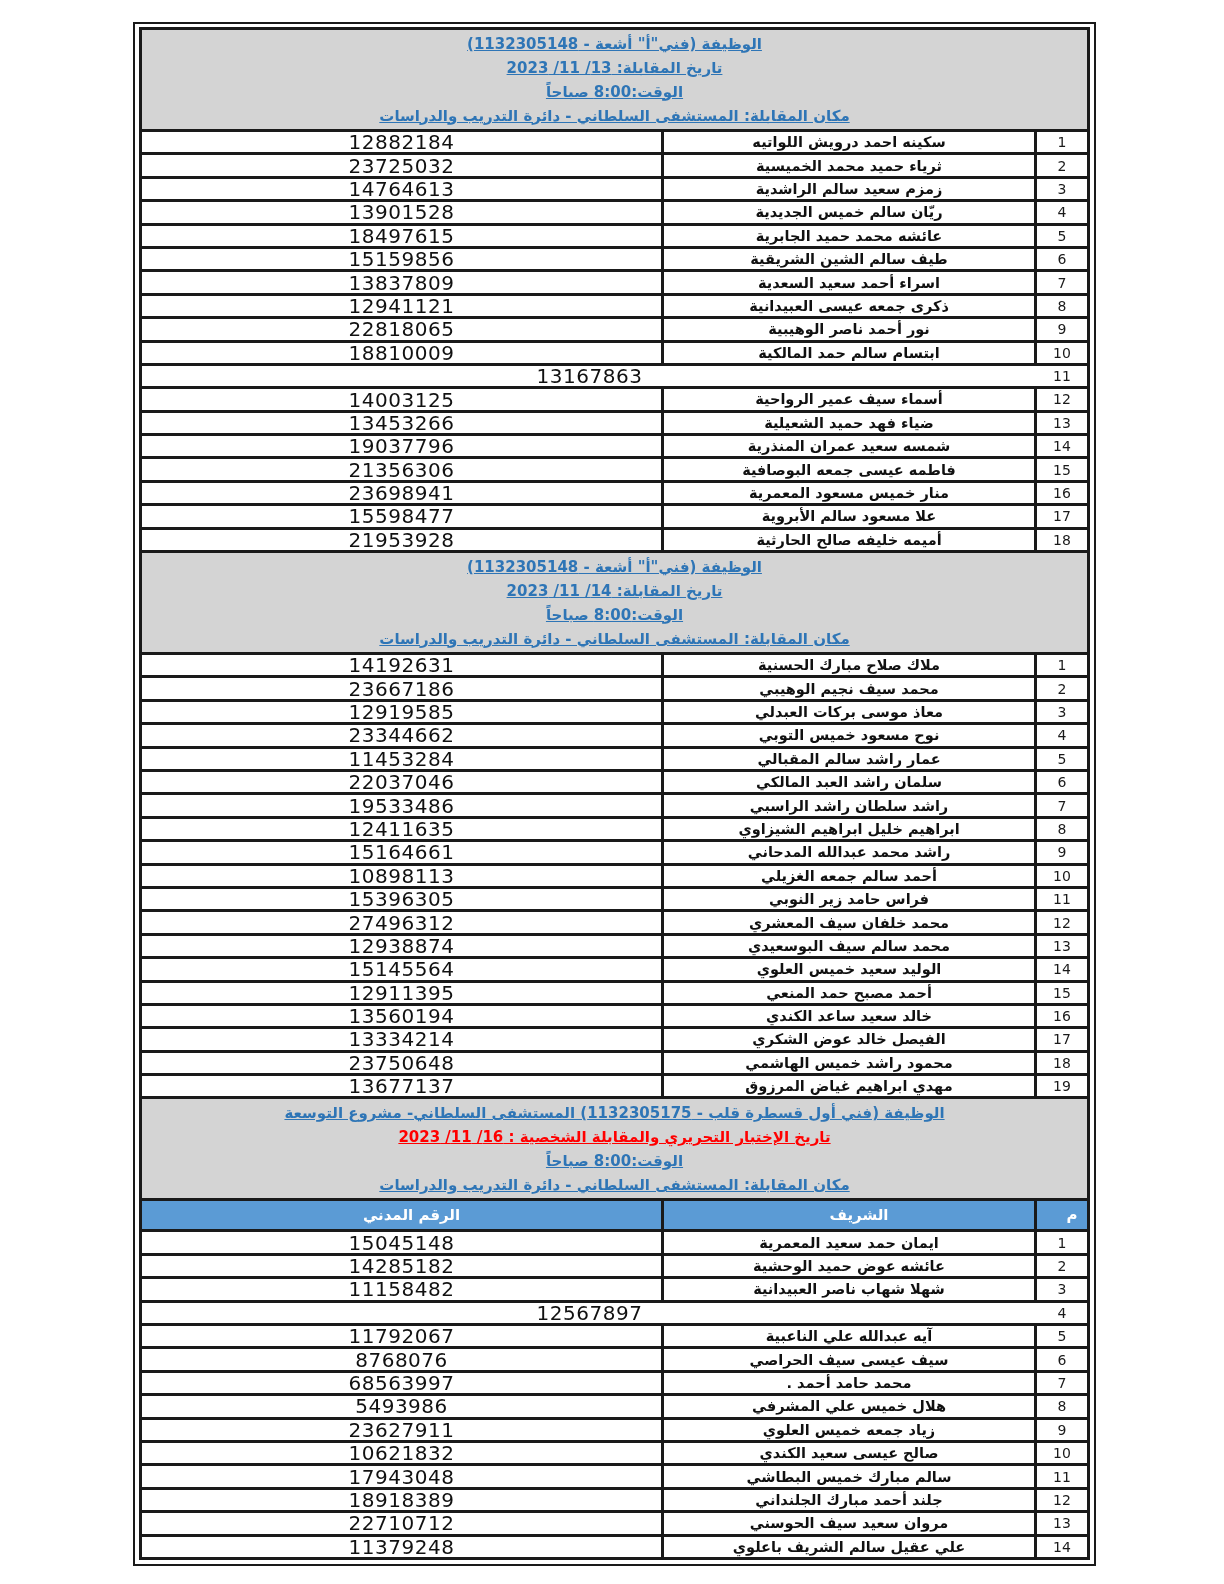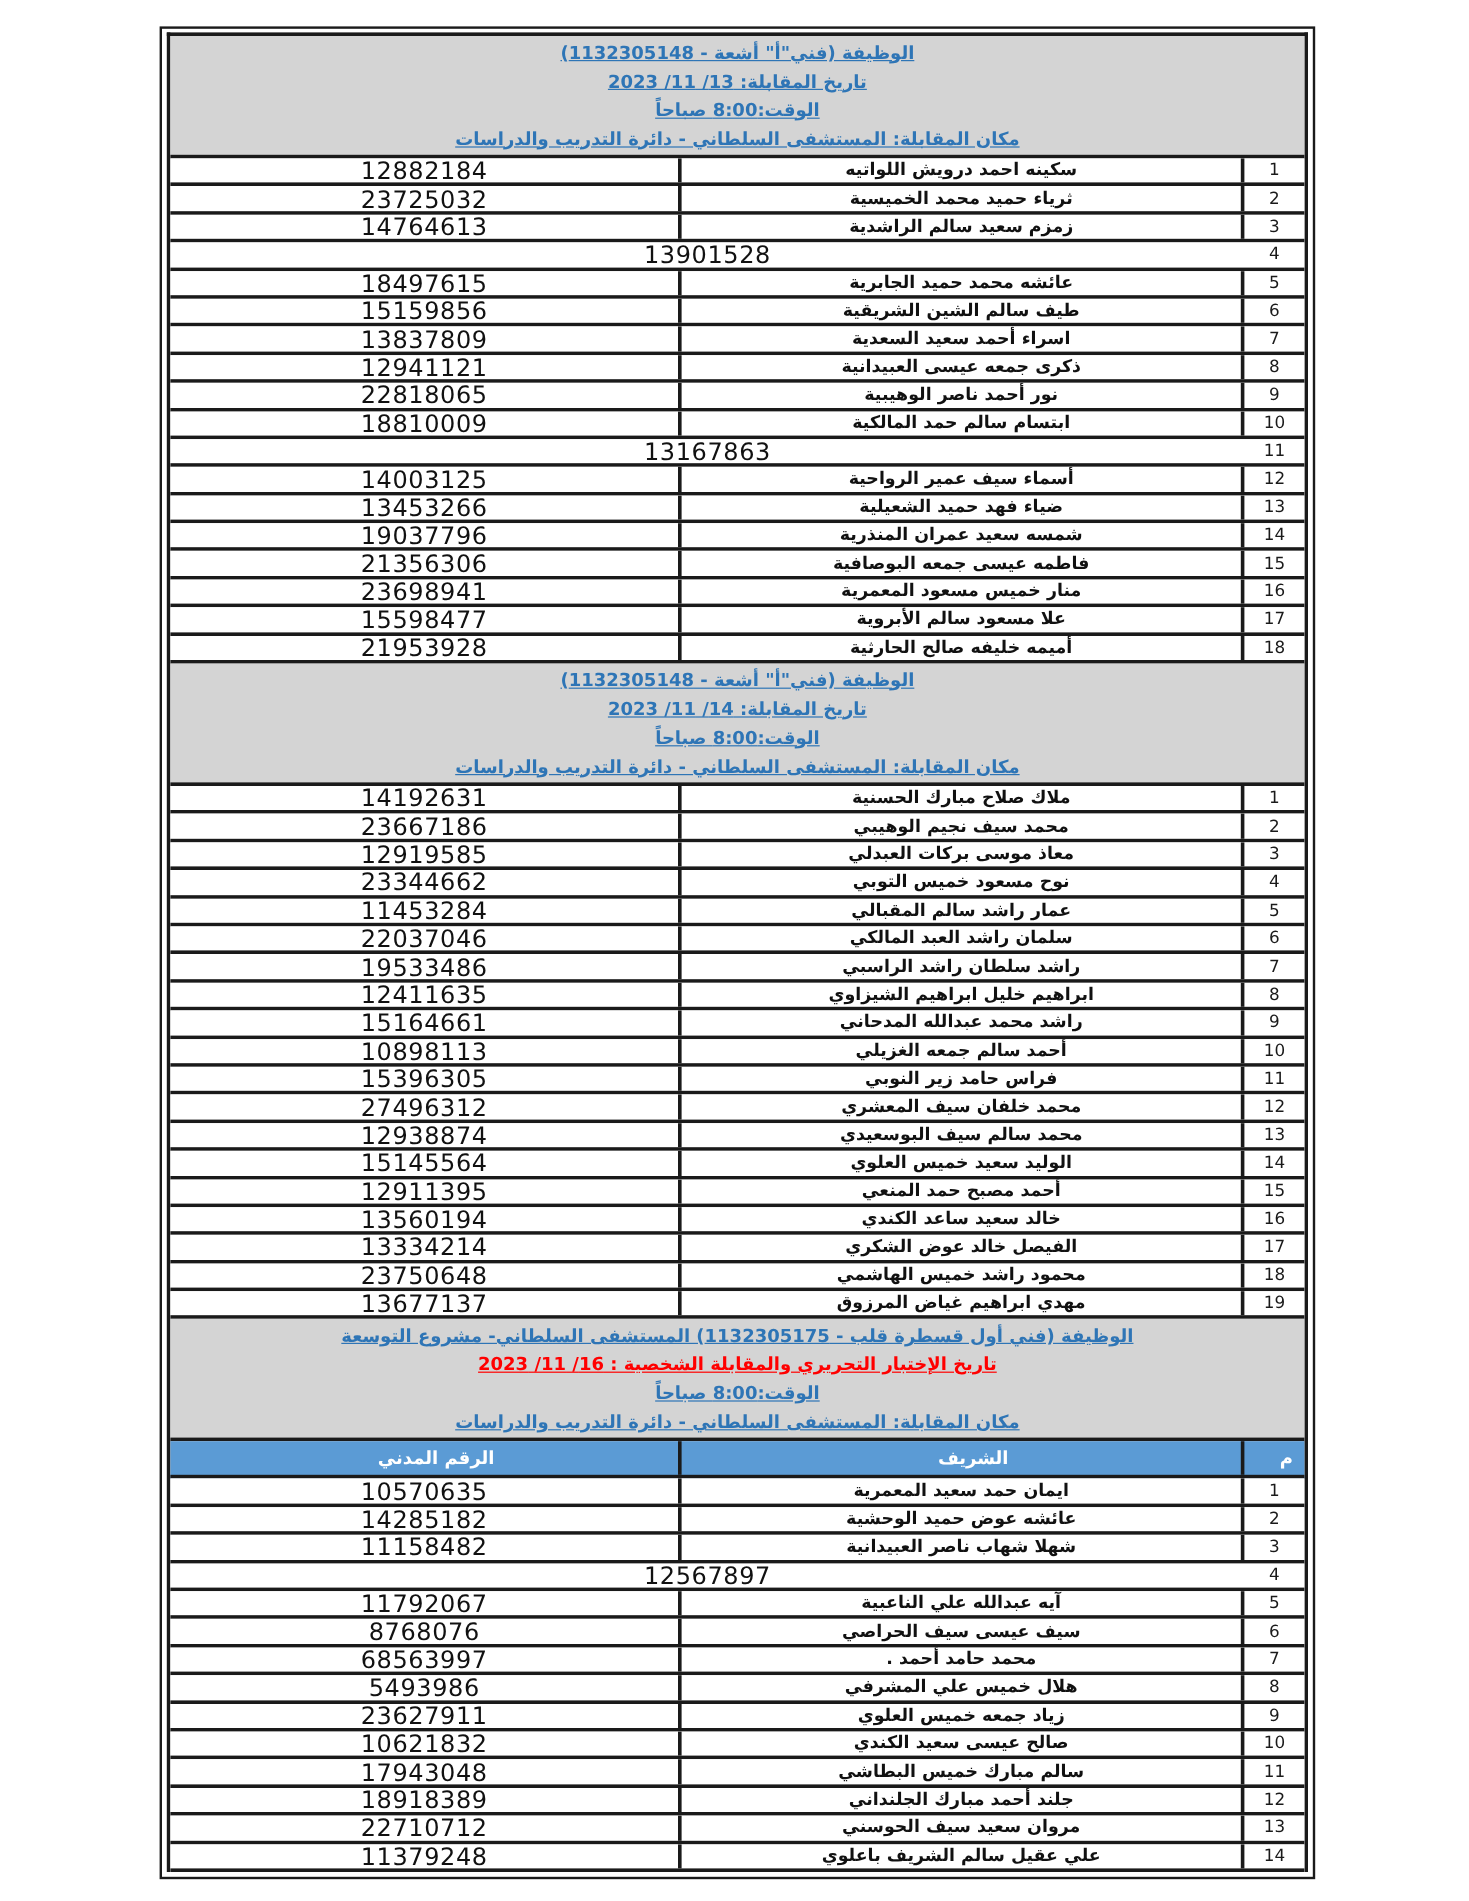--- a/index.html
+++ b/index.html
@@ -42,21 +42,21 @@
     color:var(--thead-text);
     font-weight:bold; font-size:15px;
   }
   .trow { height:23.4px; background:#ffffff; }
   .cell {
     display:flex; align-items:center; justify-content:center;
     overflow:hidden; white-space:nowrap;
   }
   .cell.idx  { width:50px; font-size:14px; color:#1a1a1a; }
   .cell.name {
-    width:472px;
+    width:376px;
     border-left:3px solid var(--border);
     border-right:3px solid var(--border);
     font-size:14.5px; font-weight:bold; color:#111;
   }
   .cell.civil { flex:1; font-size:20px; color:#111; letter-spacing:0.5px; }
   .thead .cell.idx, .thead .cell.name, .thead .cell.civil {
     font-size:15px; font-weight:bold; color:var(--thead-text);padding-left:20px;
   }
 </style>
 </head>
@@ -80,20 +80,21 @@
         <div class="cell name">ثرياء حميد محمد الخميسية</div>
         <div class="cell civil">23725032</div>
       </div>
       <div class="trow">
         <div class="cell idx">3</div>
         <div class="cell name">زمزم سعيد سالم الراشدية</div>
         <div class="cell civil">14764613</div>
       </div>
       <div class="trow">
         <div class="cell idx">4</div>
+        <div class="cell name">ريّان سالم خميس الجديدية</div>
         <div class="cell civil">13901528</div>
       </div>
       <div class="trow">
         <div class="cell idx">5</div>
         <div class="cell name">عائشه محمد حميد الجابرية</div>
         <div class="cell civil">18497615</div>
       </div>
       <div class="trow">
         <div class="cell idx">6</div>
         <div class="cell name">طيف سالم الشين الشريقية</div>
@@ -266,21 +267,21 @@
         <div class="band-line">مكان المقابلة:  المستشفى السلطاني - دائرة التدريب والدراسات</div>
       </div>
       <div class="thead">
         <div class="cell idx">م</div>
         <div class="cell name">الشريف</div>
         <div class="cell civil">الرقم المدني</div>
       </div>
       <div class="trow">
         <div class="cell idx">1</div>
         <div class="cell name">ايمان حمد سعيد المعمرية</div>
-        <div class="cell civil">10570635</div>
+        <div class="cell civil">15045148</div>
       </div>
       <div class="trow">
         <div class="cell idx">2</div>
         <div class="cell name">عائشه عوض حميد الوحشية</div>
         <div class="cell civil">14285182</div>
       </div>
       <div class="trow">
         <div class="cell idx">3</div>
         <div class="cell name">شهلا شهاب ناصر العبيدانية</div>
         <div class="cell civil">11158482</div>

